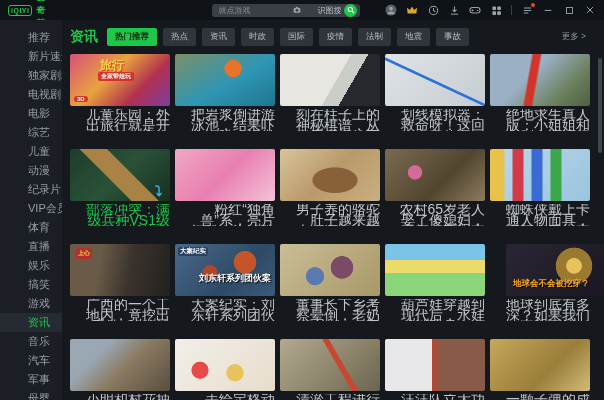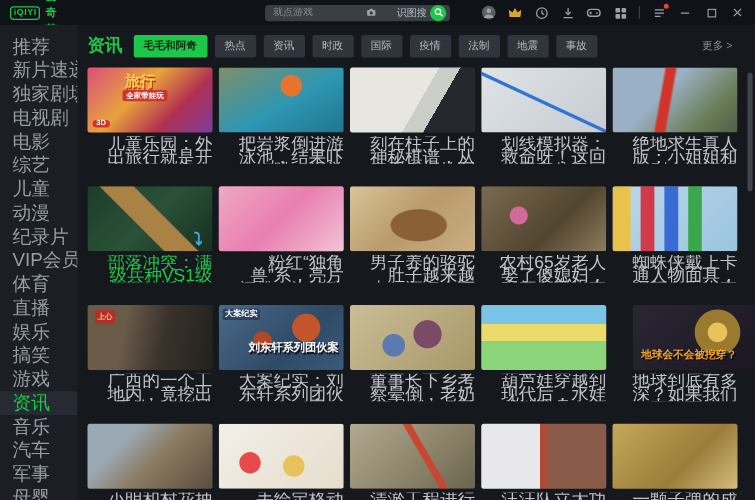--- a/index.html
+++ b/index.html
@@ -20,37 +20,37 @@
     border: 1px solid #1cc749; color: #1cc749; font-size: 7px; font-weight: bold;
     border-radius: 3px; padding: 0 2px; height: 11px; line-height: 10px; letter-spacing: .5px;
   }
   .logo-text { color: #1cc749; font-size: 9px; font-weight: bold; }
   .searchbar {
     margin-left: 160px; width: 148px; height: 13px; background: #3a3f47;
     border-radius: 3px; display: flex; align-items: center; padding: 0 3px 0 6px; gap: 3px;
   }
   .searchbar input {
     flex: 1; min-width: 0; background: transparent; border: none; outline: none;
-    font-size: 8px; color: #c6cacf; font-family: Liberation Mono, monospace;
+    font-size: 8px; color: #c6cacf; font-family: Liberation Sans, sans-serif;
   }
   .searchbar input::placeholder { color: #878d96; }
   .search-tag { display: flex; align-items: center; gap: 16px; font-size: 8px; color: #b9bec5; white-space: nowrap; cursor: pointer; }
   .search-btn {
     width: 13px; height: 13px; border-radius: 50%; background: #1cc749;
     display: flex; align-items: center; justify-content: center; cursor: pointer; flex-shrink: 0;
   }
   .tb-icons { margin-left: 18px; display: flex; align-items: center; gap: 9px; }
   .tb-icon { width: 12px; height: 12px; display: flex; align-items: center; justify-content: center; cursor: pointer; position: relative; }
   .tb-sep { width: 1px; height: 10px; background: #3a3f46; }
   .tb-icon .reddot { position: absolute; top: -1px; right: -2px; width: 4px; height: 4px; border-radius: 50%; background: #e8452e; }
   
   .app { display: flex; height: 380px; }
   .sidebar { width: 62px; background: #1b1e25; padding-top: 8px; flex-shrink: 0; overflow: hidden; }
   .side-item {
-    height: 19px; line-height: 19px; padding-left: 10px; font-size: 15px;
+    height: 19px; line-height: 19px; padding-left: 28px; font-size: 11px;
     color: #989ea6; cursor: pointer; white-space: nowrap; overflow: hidden;
   }
   .side-item.active { color: #1cc749; background: #262b33; }
   .main { flex: 1; position: relative; padding: 5px 0 0 8px; overflow: hidden; }
   .header { display: flex; align-items: center; gap: 9px; height: 24px; padding-right: 18px; }
   .page-title { color: #1cc749; font-size: 14px; font-weight: bold; }
   .tabs { display: flex; gap: 6px; }
   .tab {
     background: #30353d; color: #b7bcc2; font-size: 8.5px; padding: 3px 8px;
     border-radius: 2px; cursor: pointer; white-space: nowrap;
@@ -182,21 +182,21 @@
       <div class="side-item active">资讯</div>
       <div class="side-item">音乐</div>
       <div class="side-item">汽车</div>
       <div class="side-item">军事</div>
       <div class="side-item">母婴</div>
     </div>
   <div class="main">
     <div class="header">
       <span class="page-title">资讯</span>
       <div class="tabs">
-          <span class="tab active">毛毛和阿奇</span>
+          <span class="tab active">热门推荐</span>
           <span class="tab">热点</span>
           <span class="tab">资讯</span>
           <span class="tab">时政</span>
           <span class="tab">国际</span>
           <span class="tab">疫情</span>
           <span class="tab">法制</span>
           <span class="tab">地震</span>
           <span class="tab">事故</span>
         </div>
       <span class="more">更多 &gt;</span>

